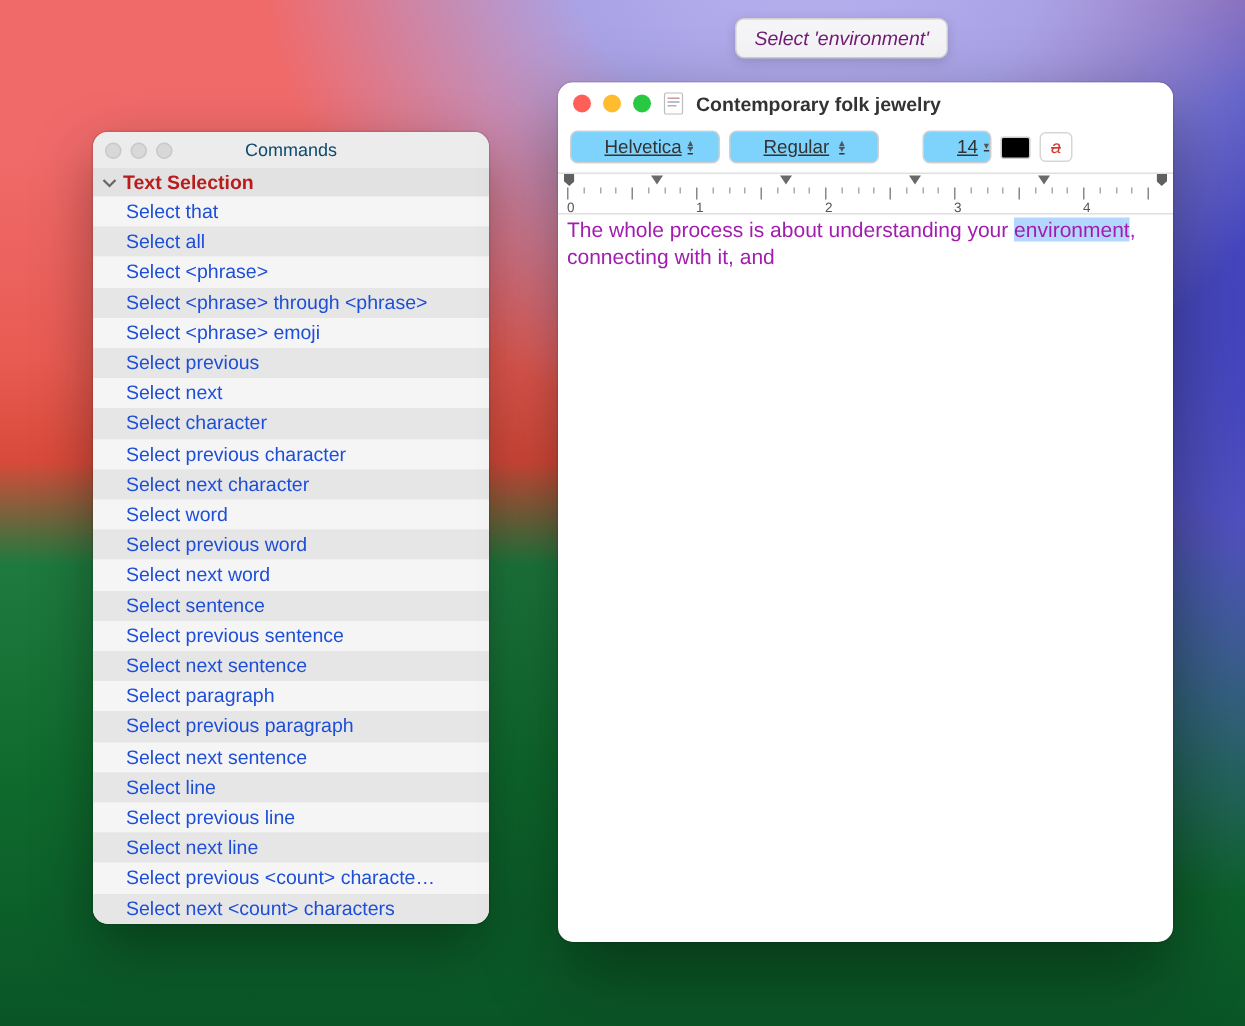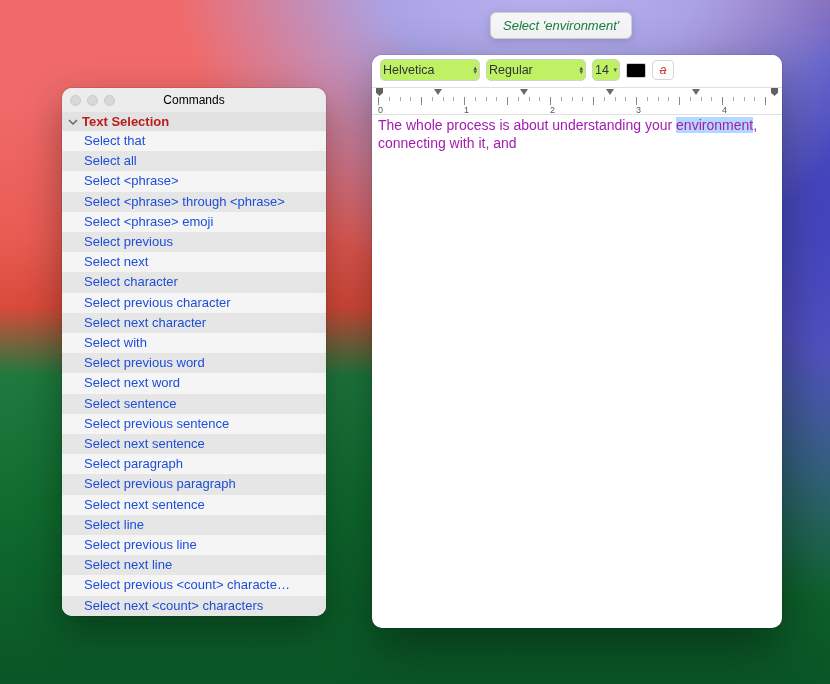--- a/index.html
+++ b/index.html
@@ -20,21 +20,21 @@
   .tooltip {
     position: absolute;
     top: 12px;
     left: 490px;
     background: #f5f5f7;
     border: 1px solid #d0d0d0;
     border-radius: 6px;
     padding: 5px 12px;
     font-size: 13px;
     font-style: italic;
-    color: #15803d;
+    color: #701a75;
     box-shadow: 0 2px 8px rgba(0,0,0,0.15);
   }
 
   
   .commands-window {
     position: absolute;
     top: 88px;
     left: 62px;
     width: 264px;
     background: #ececec;
@@ -60,21 +60,21 @@
     border-radius: 50%;
     background: #d8d8d8;
     border: 0.5px solid #c8c8c8;
   }
   .cmd-title {
     position: absolute;
     left: 0;
     right: 0;
     text-align: center;
     font-size: 12px;
-    color: #000000;
+    color: #0c4a6e;
     pointer-events: none;
   }
   .cmd-header {
     display: flex;
     align-items: center;
     gap: 4px;
     padding: 2px 6px;
     background: #e2e2e2;
     font-size: 13px;
     font-weight: 600;
@@ -148,32 +148,33 @@
     display: flex;
     align-items: center;
     gap: 6px;
     padding: 4px 8px 6px 8px;
     background: #fff;
   }
   .tb-select {
     display: flex;
     justify-content: space-between;
     align-items: center;
-    background: #bef264;
+    background: #7dd3fc;
     border: 1px solid #d0d0d0;
     border-radius: 5px;
     height: 22px;
-    padding: 0 2px;
+    padding: 0 22px;
     font-size: 12.5px;
     color: #333;
     cursor: default;
+    text-decoration: underline;
   }
   .tb-font { width: 100px; }
   .tb-style { width: 100px; }
-  .tb-size { width: 28px; }
+  .tb-size { width: 28px; margin-left: 23px; }
   .chev {
     color: #555;
     display: flex;
     flex-direction: column;
     line-height: 4px;
     font-size: 7px;
     margin-left: 4px;
   }
   .color-swatch {
     width: 20px;
@@ -295,38 +296,52 @@
     <div class="cmd-item alt">Select that</div>
     <div class="cmd-item dark">Select all</div>
     <div class="cmd-item alt">Select &lt;phrase&gt;</div>
     <div class="cmd-item dark">Select &lt;phrase&gt; through &lt;phrase&gt;</div>
     <div class="cmd-item alt">Select &lt;phrase&gt; emoji</div>
     <div class="cmd-item dark">Select previous</div>
     <div class="cmd-item alt">Select next</div>
     <div class="cmd-item dark">Select character</div>
     <div class="cmd-item alt">Select previous character</div>
     <div class="cmd-item dark">Select next character</div>
-    <div class="cmd-item alt">Select with</div>
+    <div class="cmd-item alt">Select word</div>
     <div class="cmd-item dark">Select previous word</div>
     <div class="cmd-item alt">Select next word</div>
     <div class="cmd-item dark">Select sentence</div>
     <div class="cmd-item alt">Select previous sentence</div>
     <div class="cmd-item dark">Select next sentence</div>
     <div class="cmd-item alt">Select paragraph</div>
     <div class="cmd-item dark">Select previous paragraph</div>
     <div class="cmd-item alt">Select next sentence</div>
     <div class="cmd-item dark">Select line</div>
     <div class="cmd-item alt">Select previous line</div>
     <div class="cmd-item dark">Select next line</div>
     <div class="cmd-item alt">Select previous &lt;count&gt; characte…</div>
     <div class="cmd-item dark">Select next &lt;count&gt; characters</div>
   </div>
 </div>
 
 <div class="doc-window">
+  <div class="doc-titlebar">
+    <div class="traffic">
+      <div class="tdot red"></div>
+      <div class="tdot yellow"></div>
+      <div class="tdot green"></div>
+    </div>
+    <svg class="doc-icon" viewBox="0 0 14 16">
+      <rect x="1" y="1" width="12" height="14" rx="1" fill="#fff" stroke="#bbb" stroke-width="0.8"></rect>
+      <rect x="3" y="4" width="8" height="1" fill="#c99"></rect>
+      <rect x="3" y="6.5" width="8" height="1" fill="#9ac"></rect>
+      <rect x="3" y="9" width="6" height="1" fill="#ca9"></rect>
+    </svg>
+    <span class="doc-title">Contemporary folk jewelry</span>
+  </div>
 
   <div class="toolbar">
     <div class="tb-select tb-font">
       <span>Helvetica</span>
       <span class="chev">▴<br>▾</span>
     </div>
     <div class="tb-select tb-style">
       <span>Regular</span>
       <span class="chev">▴<br>▾</span>
     </div>

